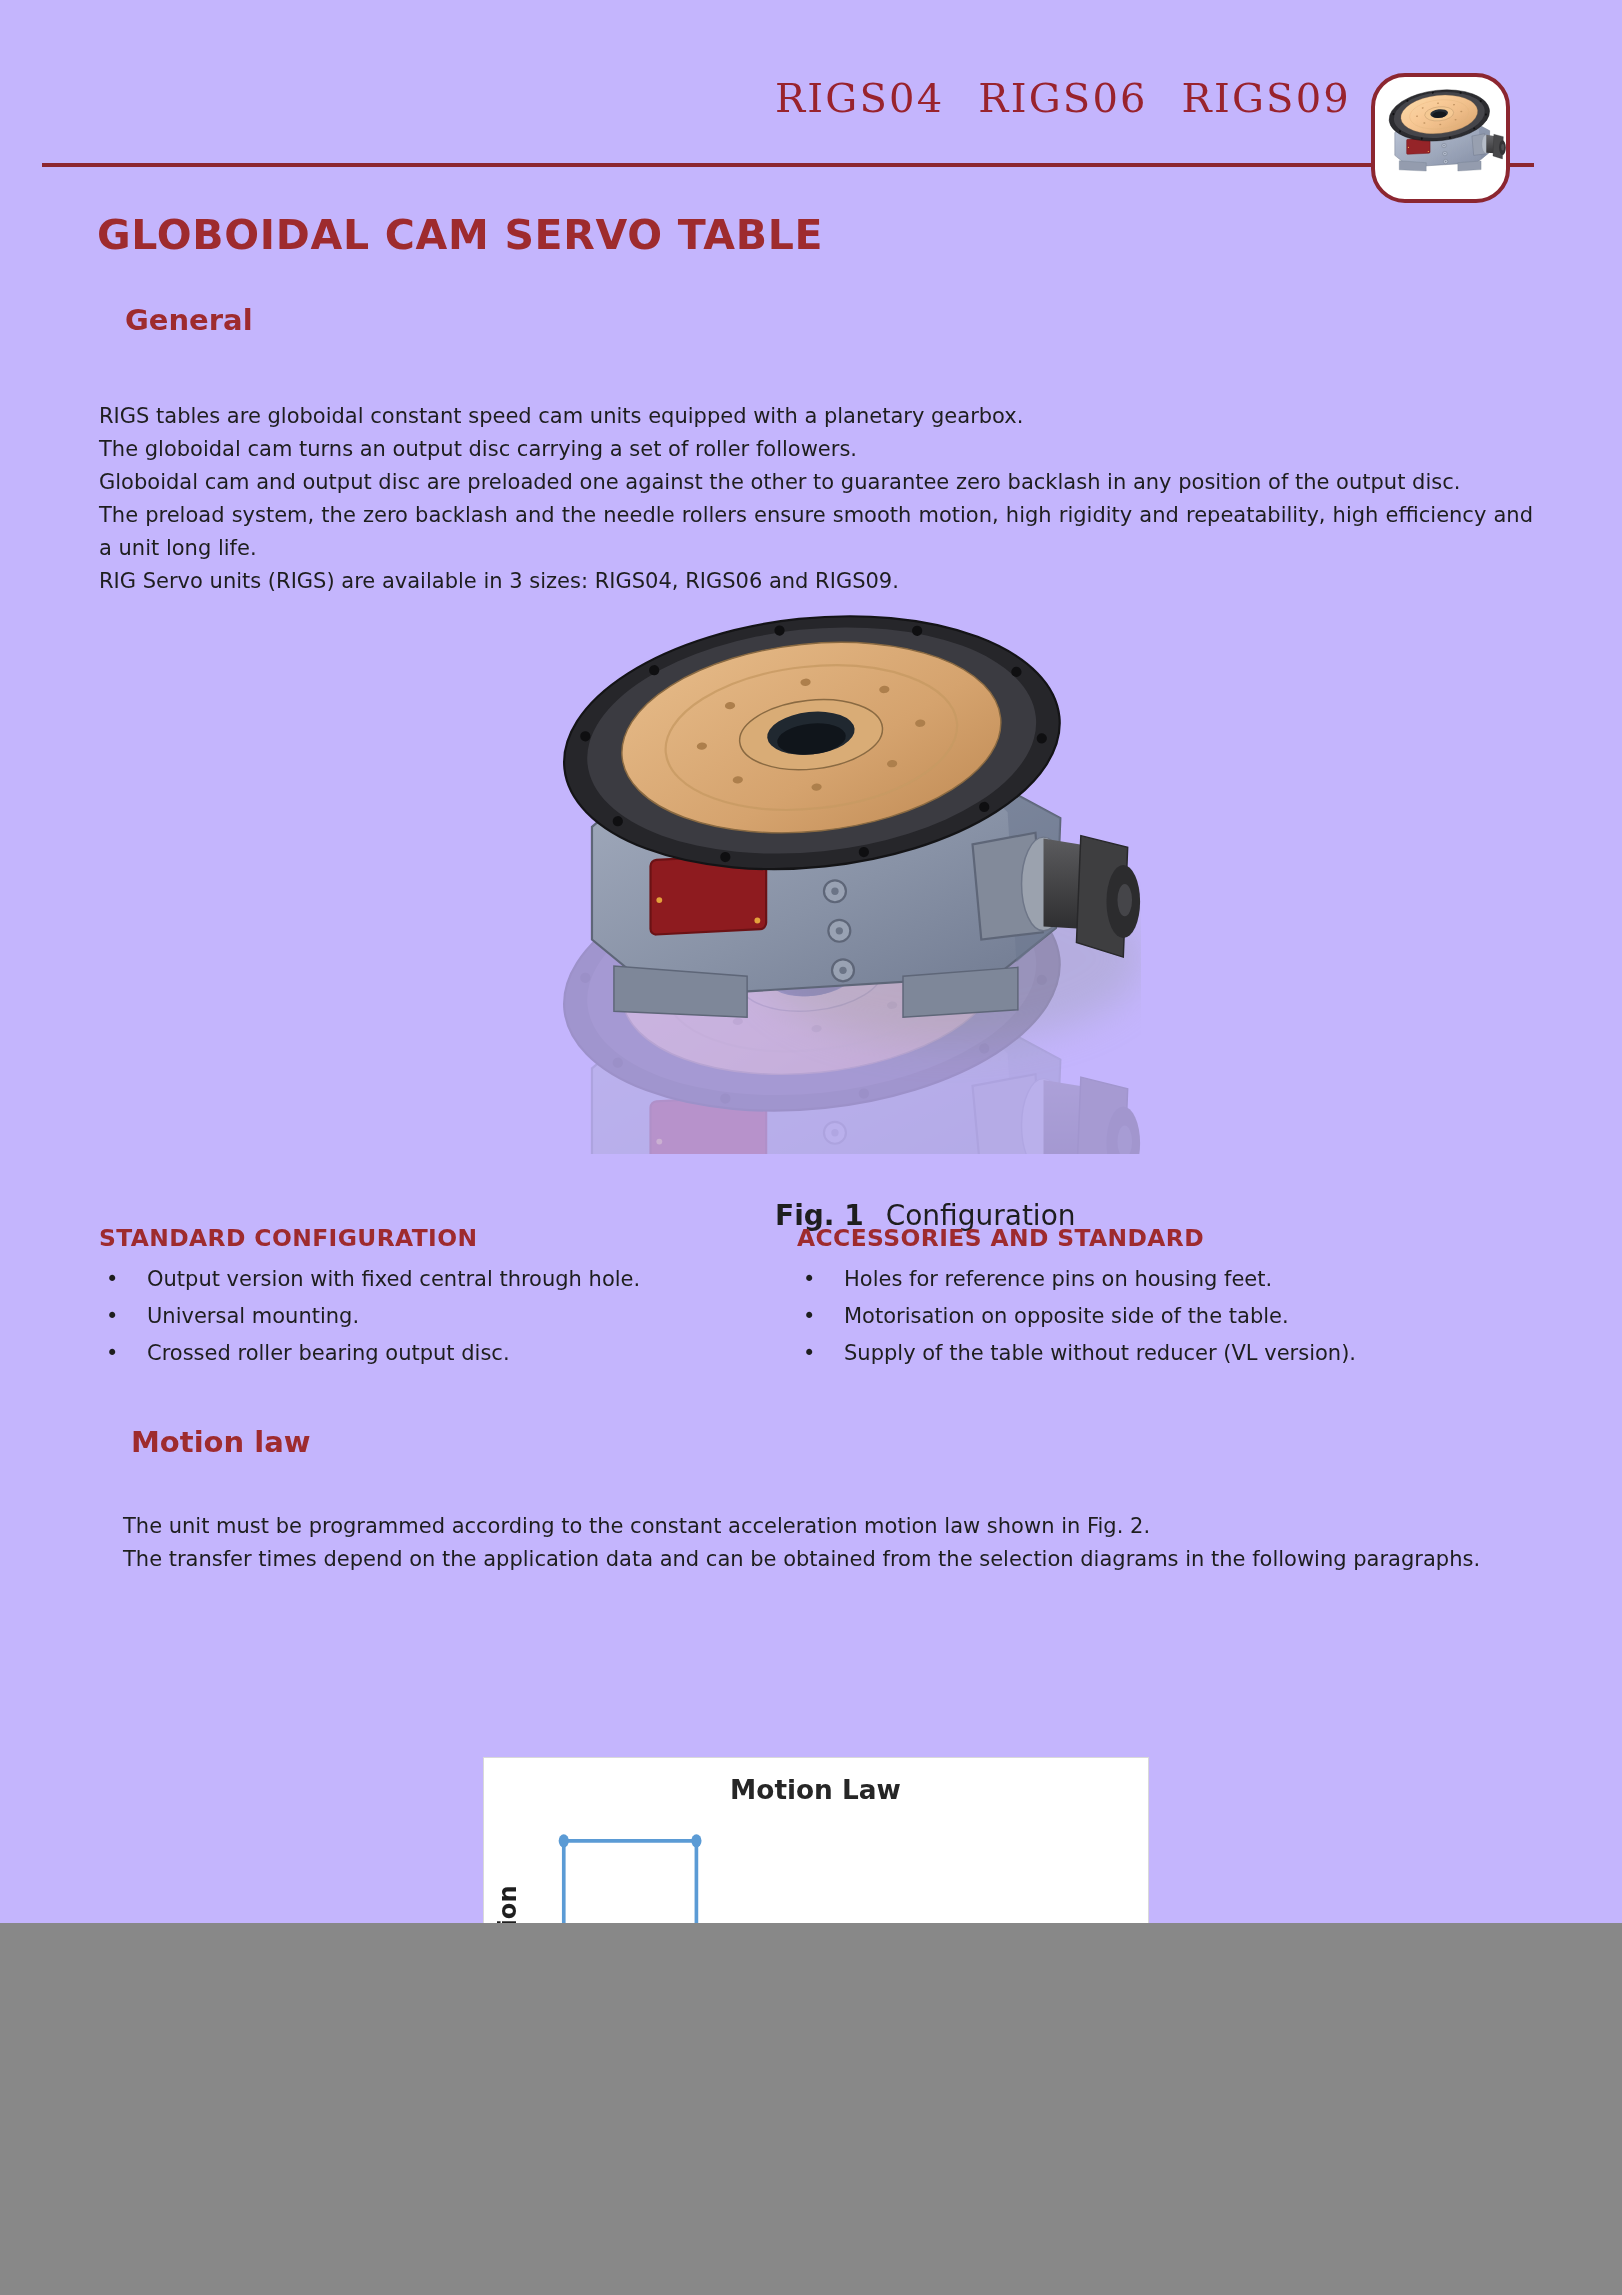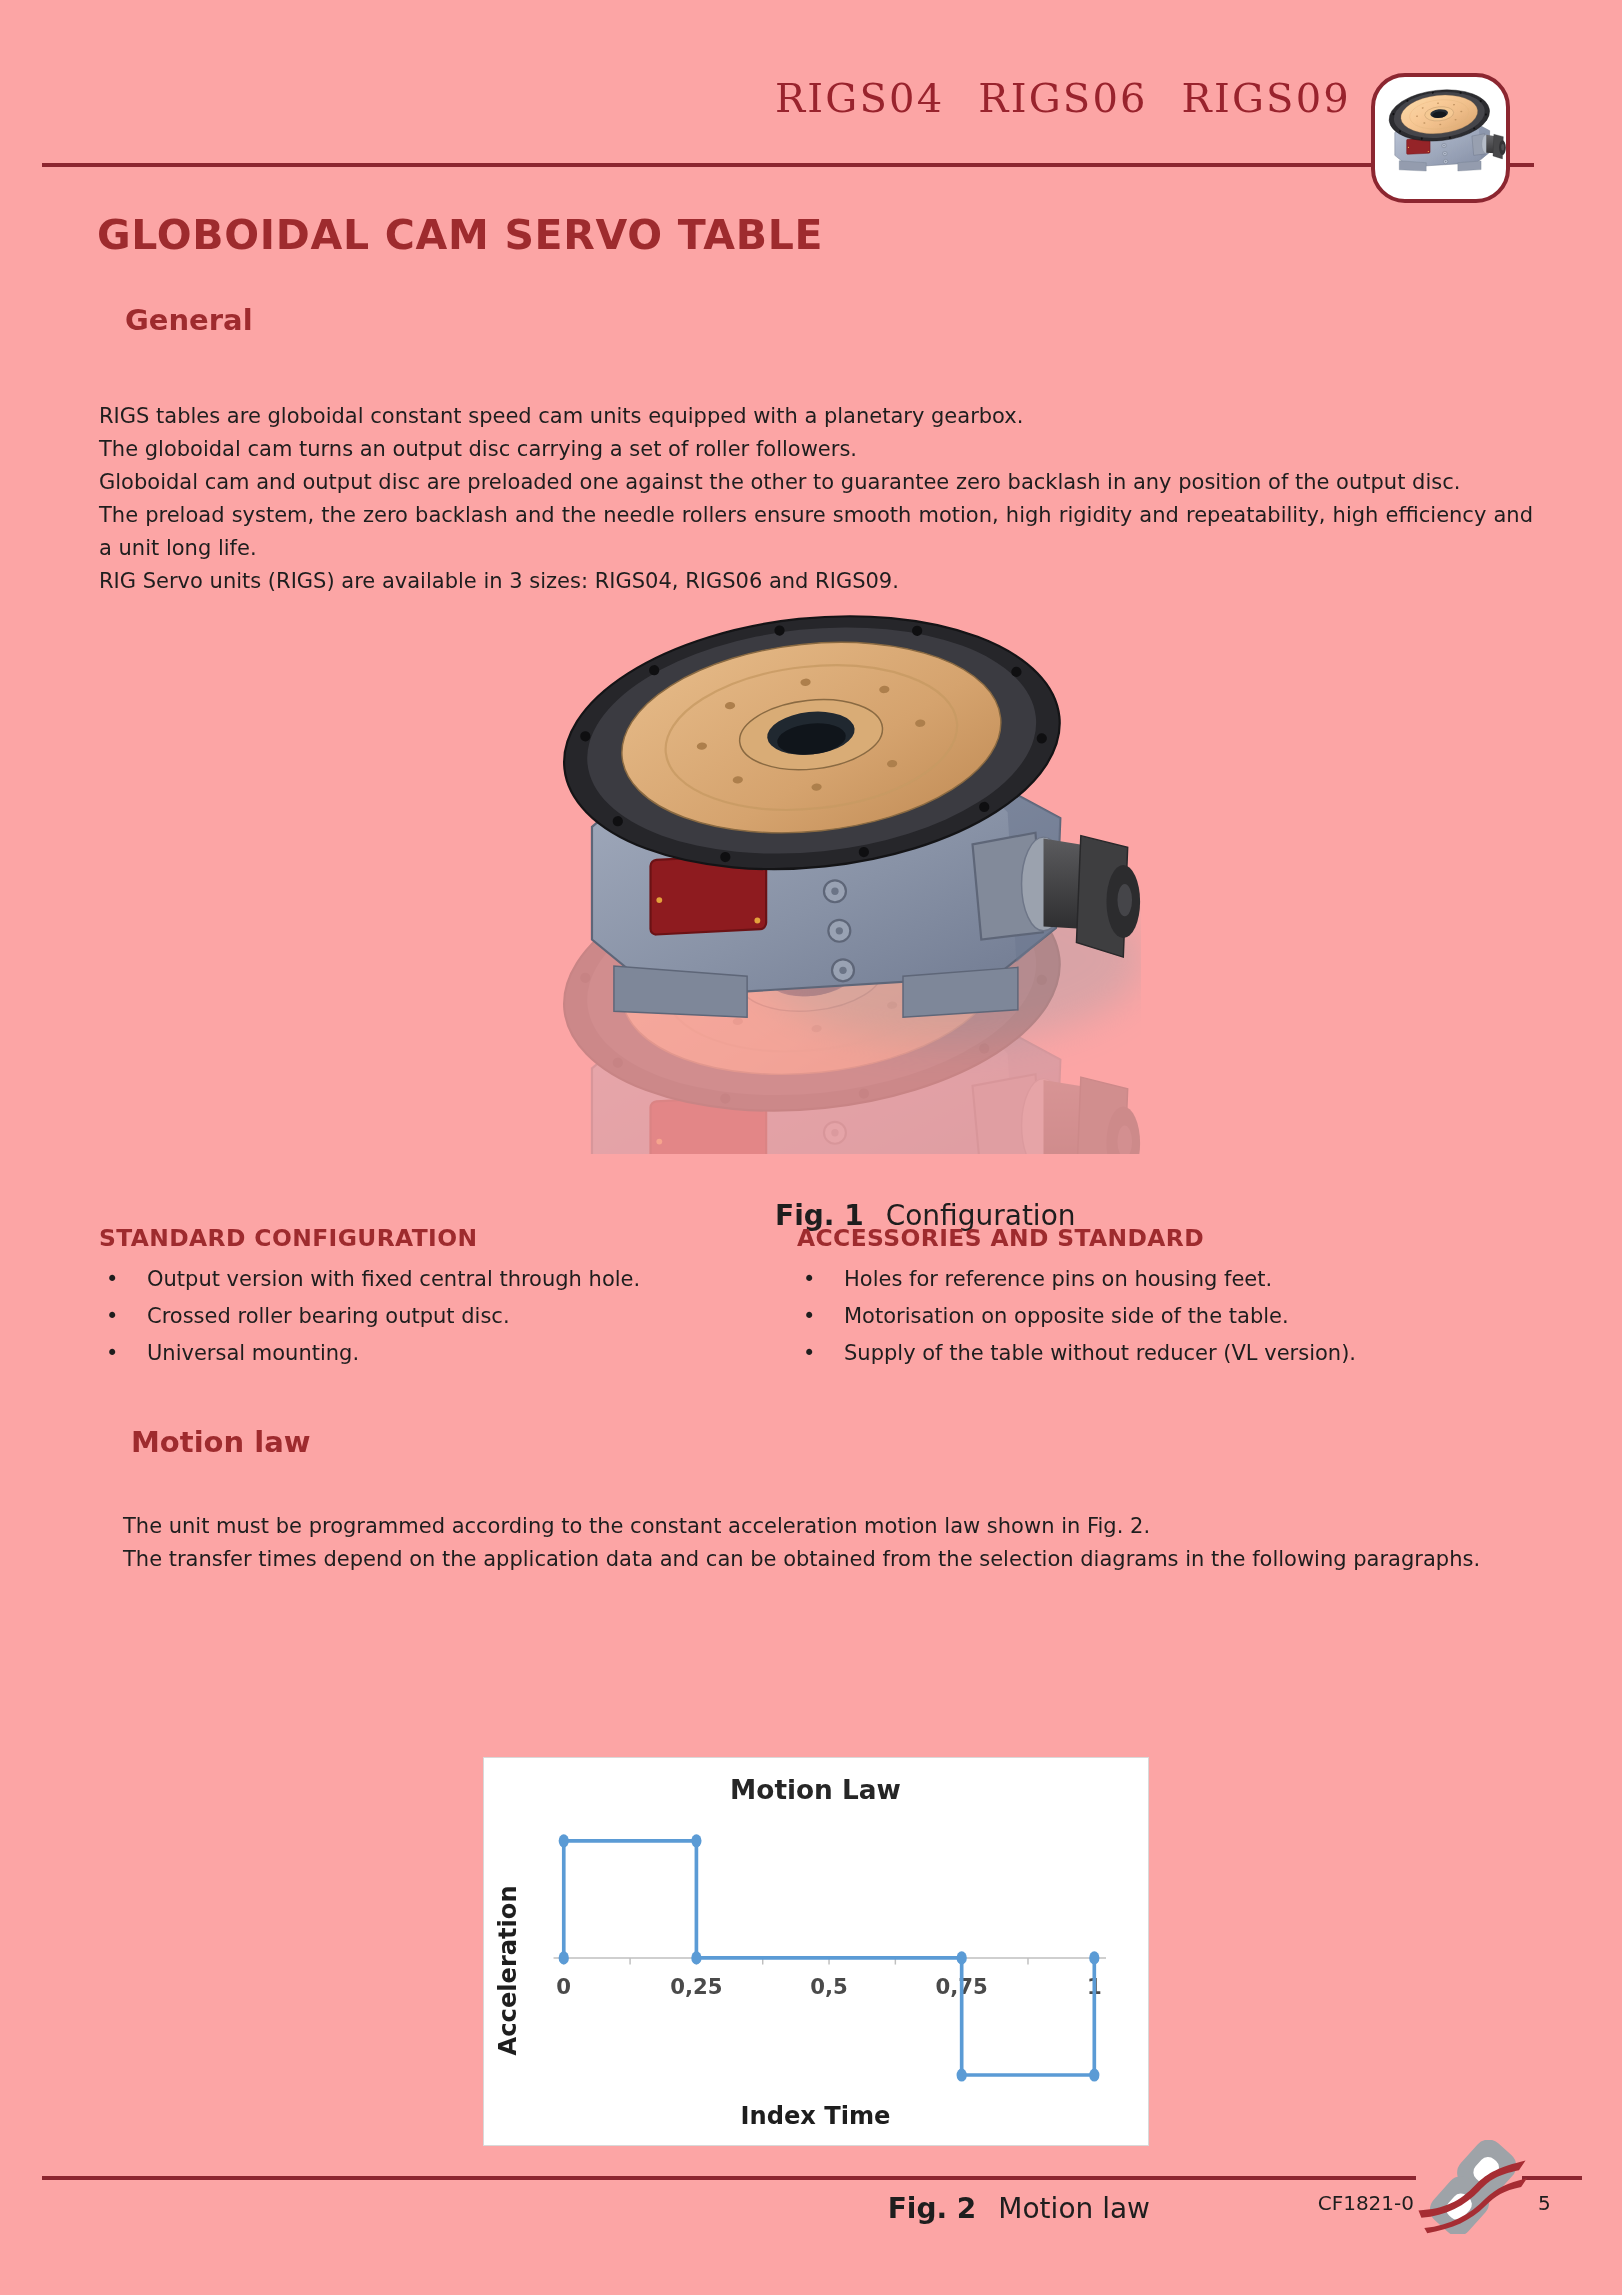--- a/index.html
+++ b/index.html
@@ -1,16 +1,16 @@
 <!DOCTYPE html>
 <html style="font-size:11.7px"><head>
 <meta charset="utf-8">
 <style>
   html,body{margin:0;padding:0;background:#888;}
-  #page{position:relative;width:1623px;height:2295px;background:#fca5a5;
+  #page{position:relative;width:1623px;height:1923px;background:#c4b5fd;
         font-family:"DejaVu Sans",sans-serif;overflow:hidden;}
   .abs{position:absolute;}
   
   #header-title{top:75px;right:272px;font-family:"DejaVu Serif",serif;font-size:40px;
     color:#99232D;letter-spacing:2.2px;word-spacing:19px;white-space:pre;z-index:3;}
   #header-rule{top:163px;left:42px;width:1492px;height:3.7px;background:#8C2630;z-index:1;}
   #header-icon-box{top:73px;left:1371px;width:139px;height:130px;background:#fff;
     border:4.4px solid #8C2630;border-radius:34px;z-index:2;box-sizing:border-box;overflow:hidden;}
   
   #main-title{top:211px;left:97px;font-size:41px;font-weight:bold;color:#9E2B2E;letter-spacing:0.7px;}
@@ -163,22 +163,22 @@
   <div class="abs fig-caption" id="fig1-caption">
     <span class="fig-label">Fig. 1</span>
     <span>Configuration</span>
   </div>
 
   <div class="abs col-heading" id="std-heading">STANDARD CONFIGURATION</div>
   <div class="abs col-heading" id="acc-heading">ACCESSORIES AND STANDARD</div>
 
   <div class="abs bullet-list" id="std-bullets">
     <div class="bullet-item">Output version with fixed central through hole.</div>
+    <div class="bullet-item">Universal mounting.</div>
     <div class="bullet-item">Crossed roller bearing output disc.</div>
-    <div class="bullet-item">Universal mounting.</div>
   </div>
   <div class="abs bullet-list" id="acc-bullets">
     <div class="bullet-item">Holes for reference pins on housing feet.</div>
     <div class="bullet-item">Motorisation on opposite side of the table.</div>
     <div class="bullet-item">Supply of the table without reducer (VL version).</div>
   </div>
 
   <div class="abs section-heading" id="motionlaw-heading">Motion law</div>
   <div class="abs para-block" id="motion-paras">
     <p>The unit must be programmed according to the constant acceleration motion law shown in Fig. 2.</p>

